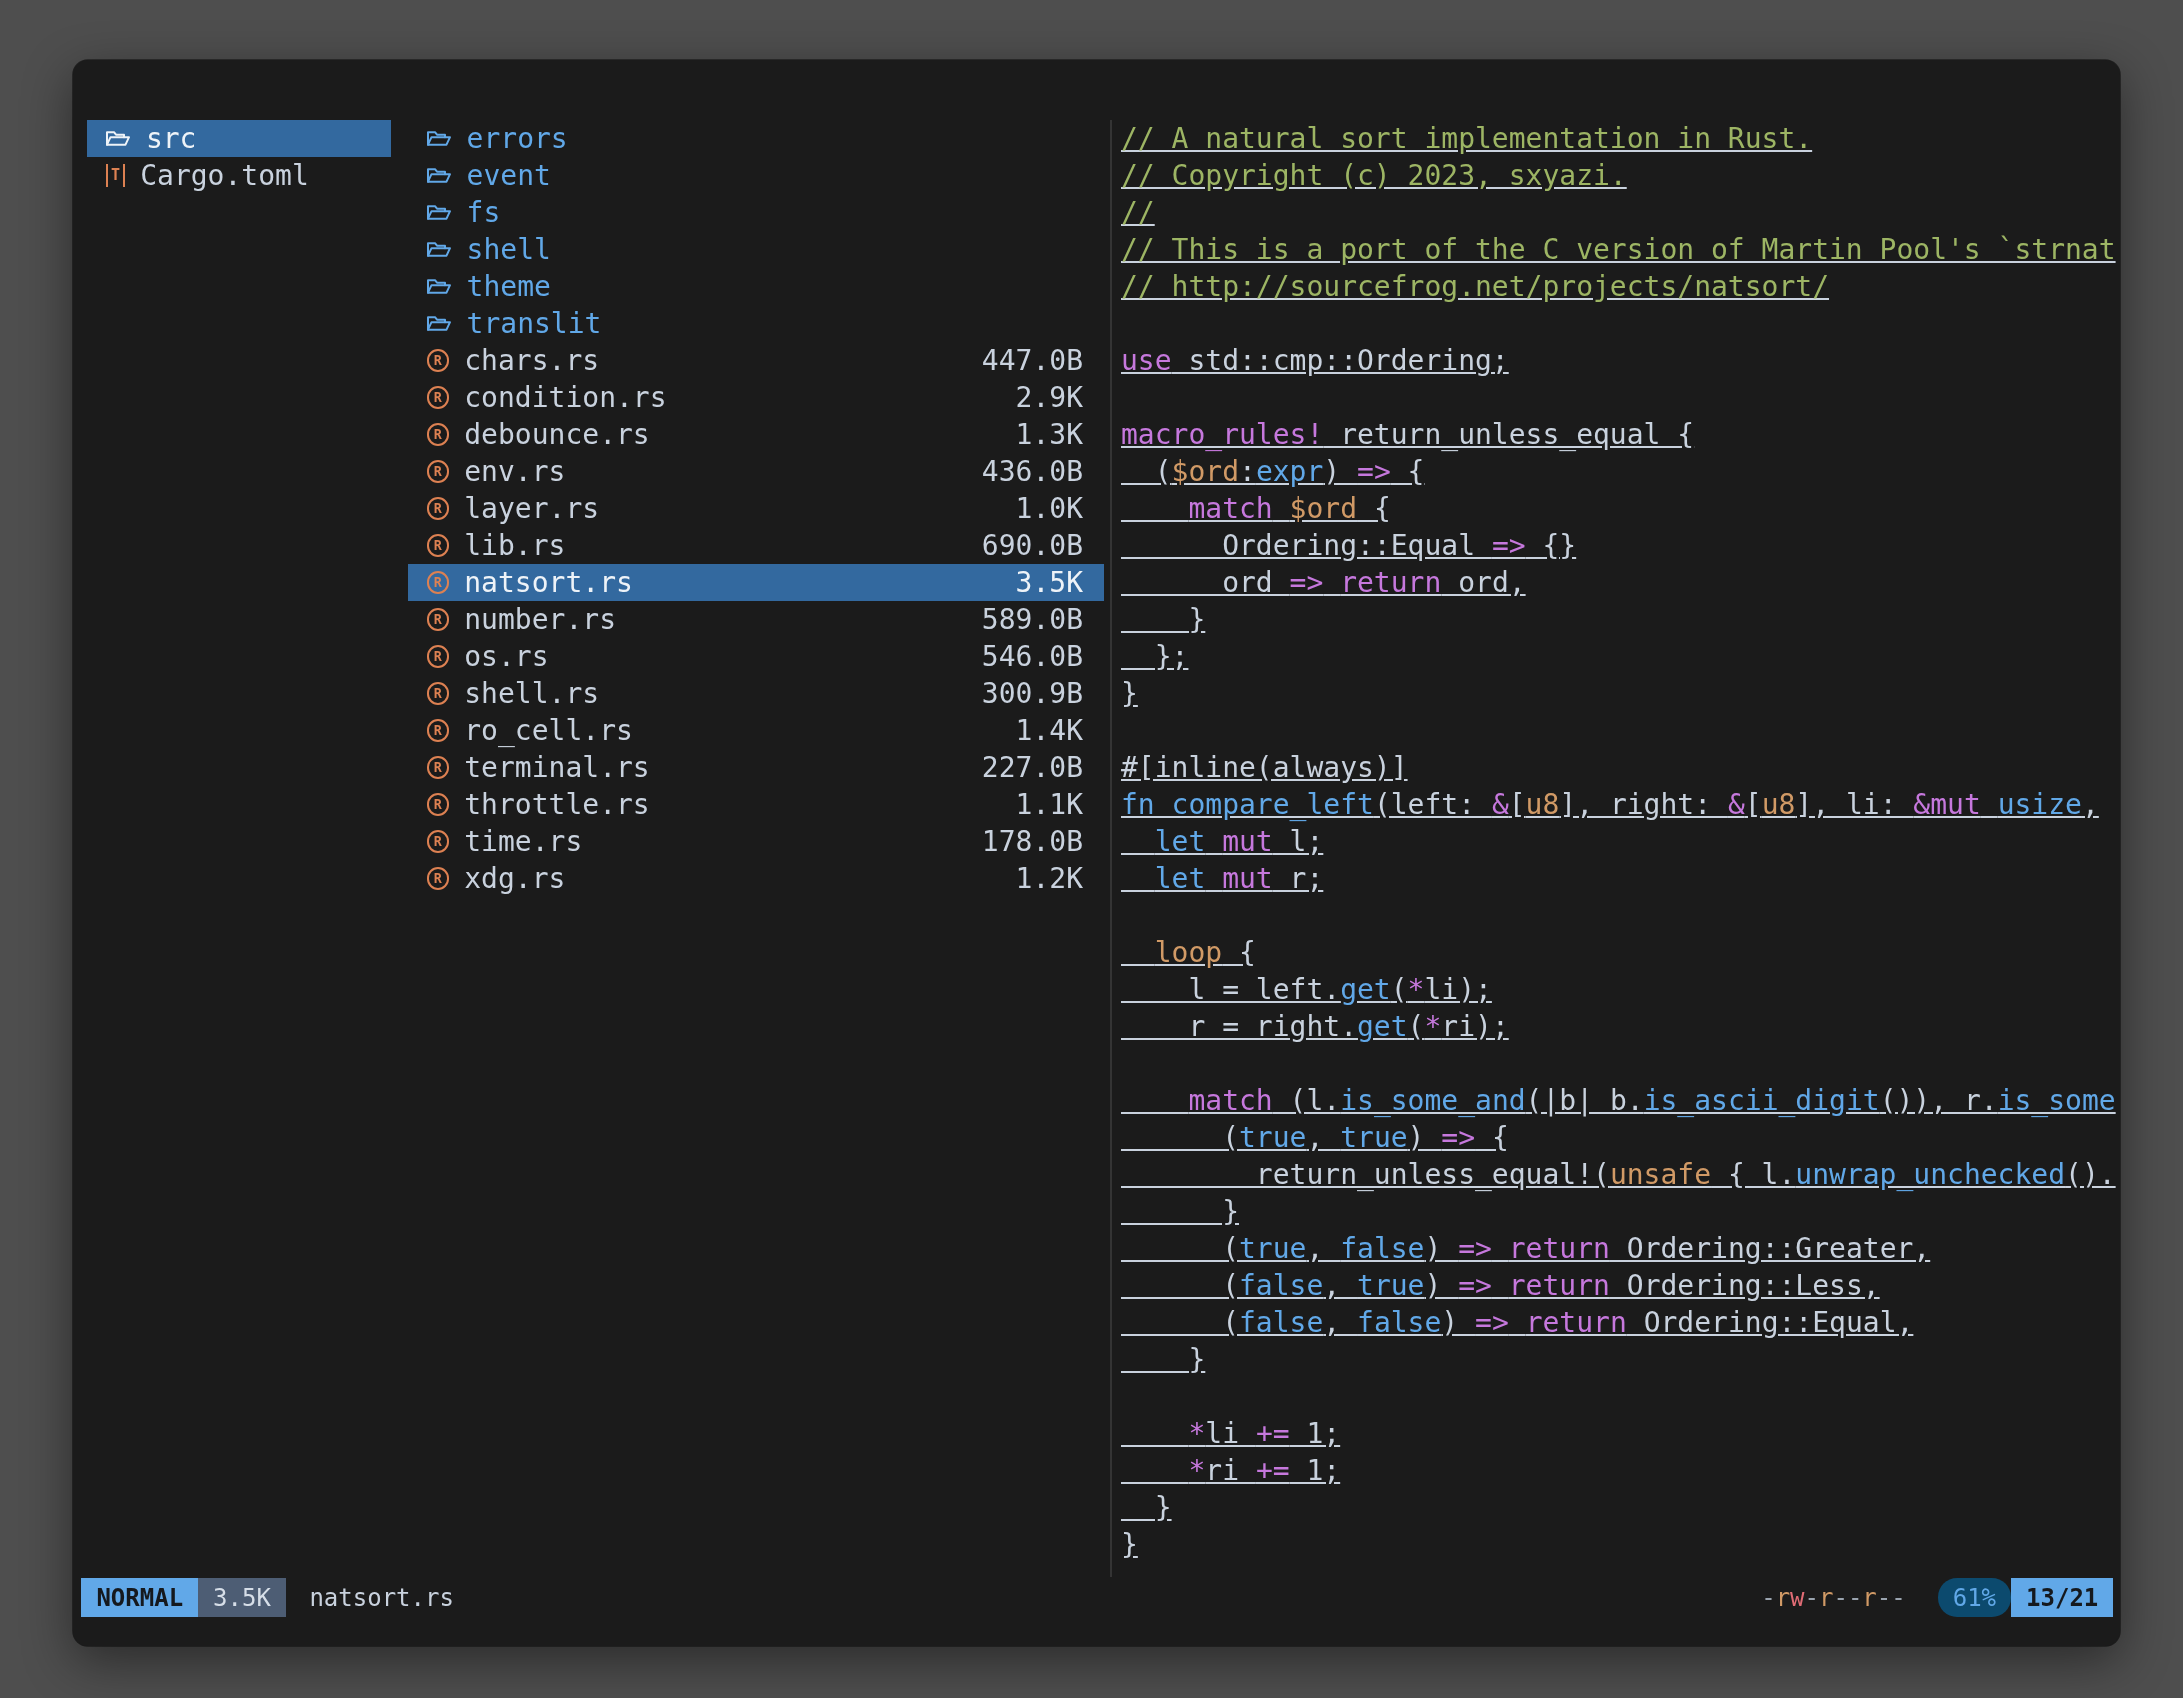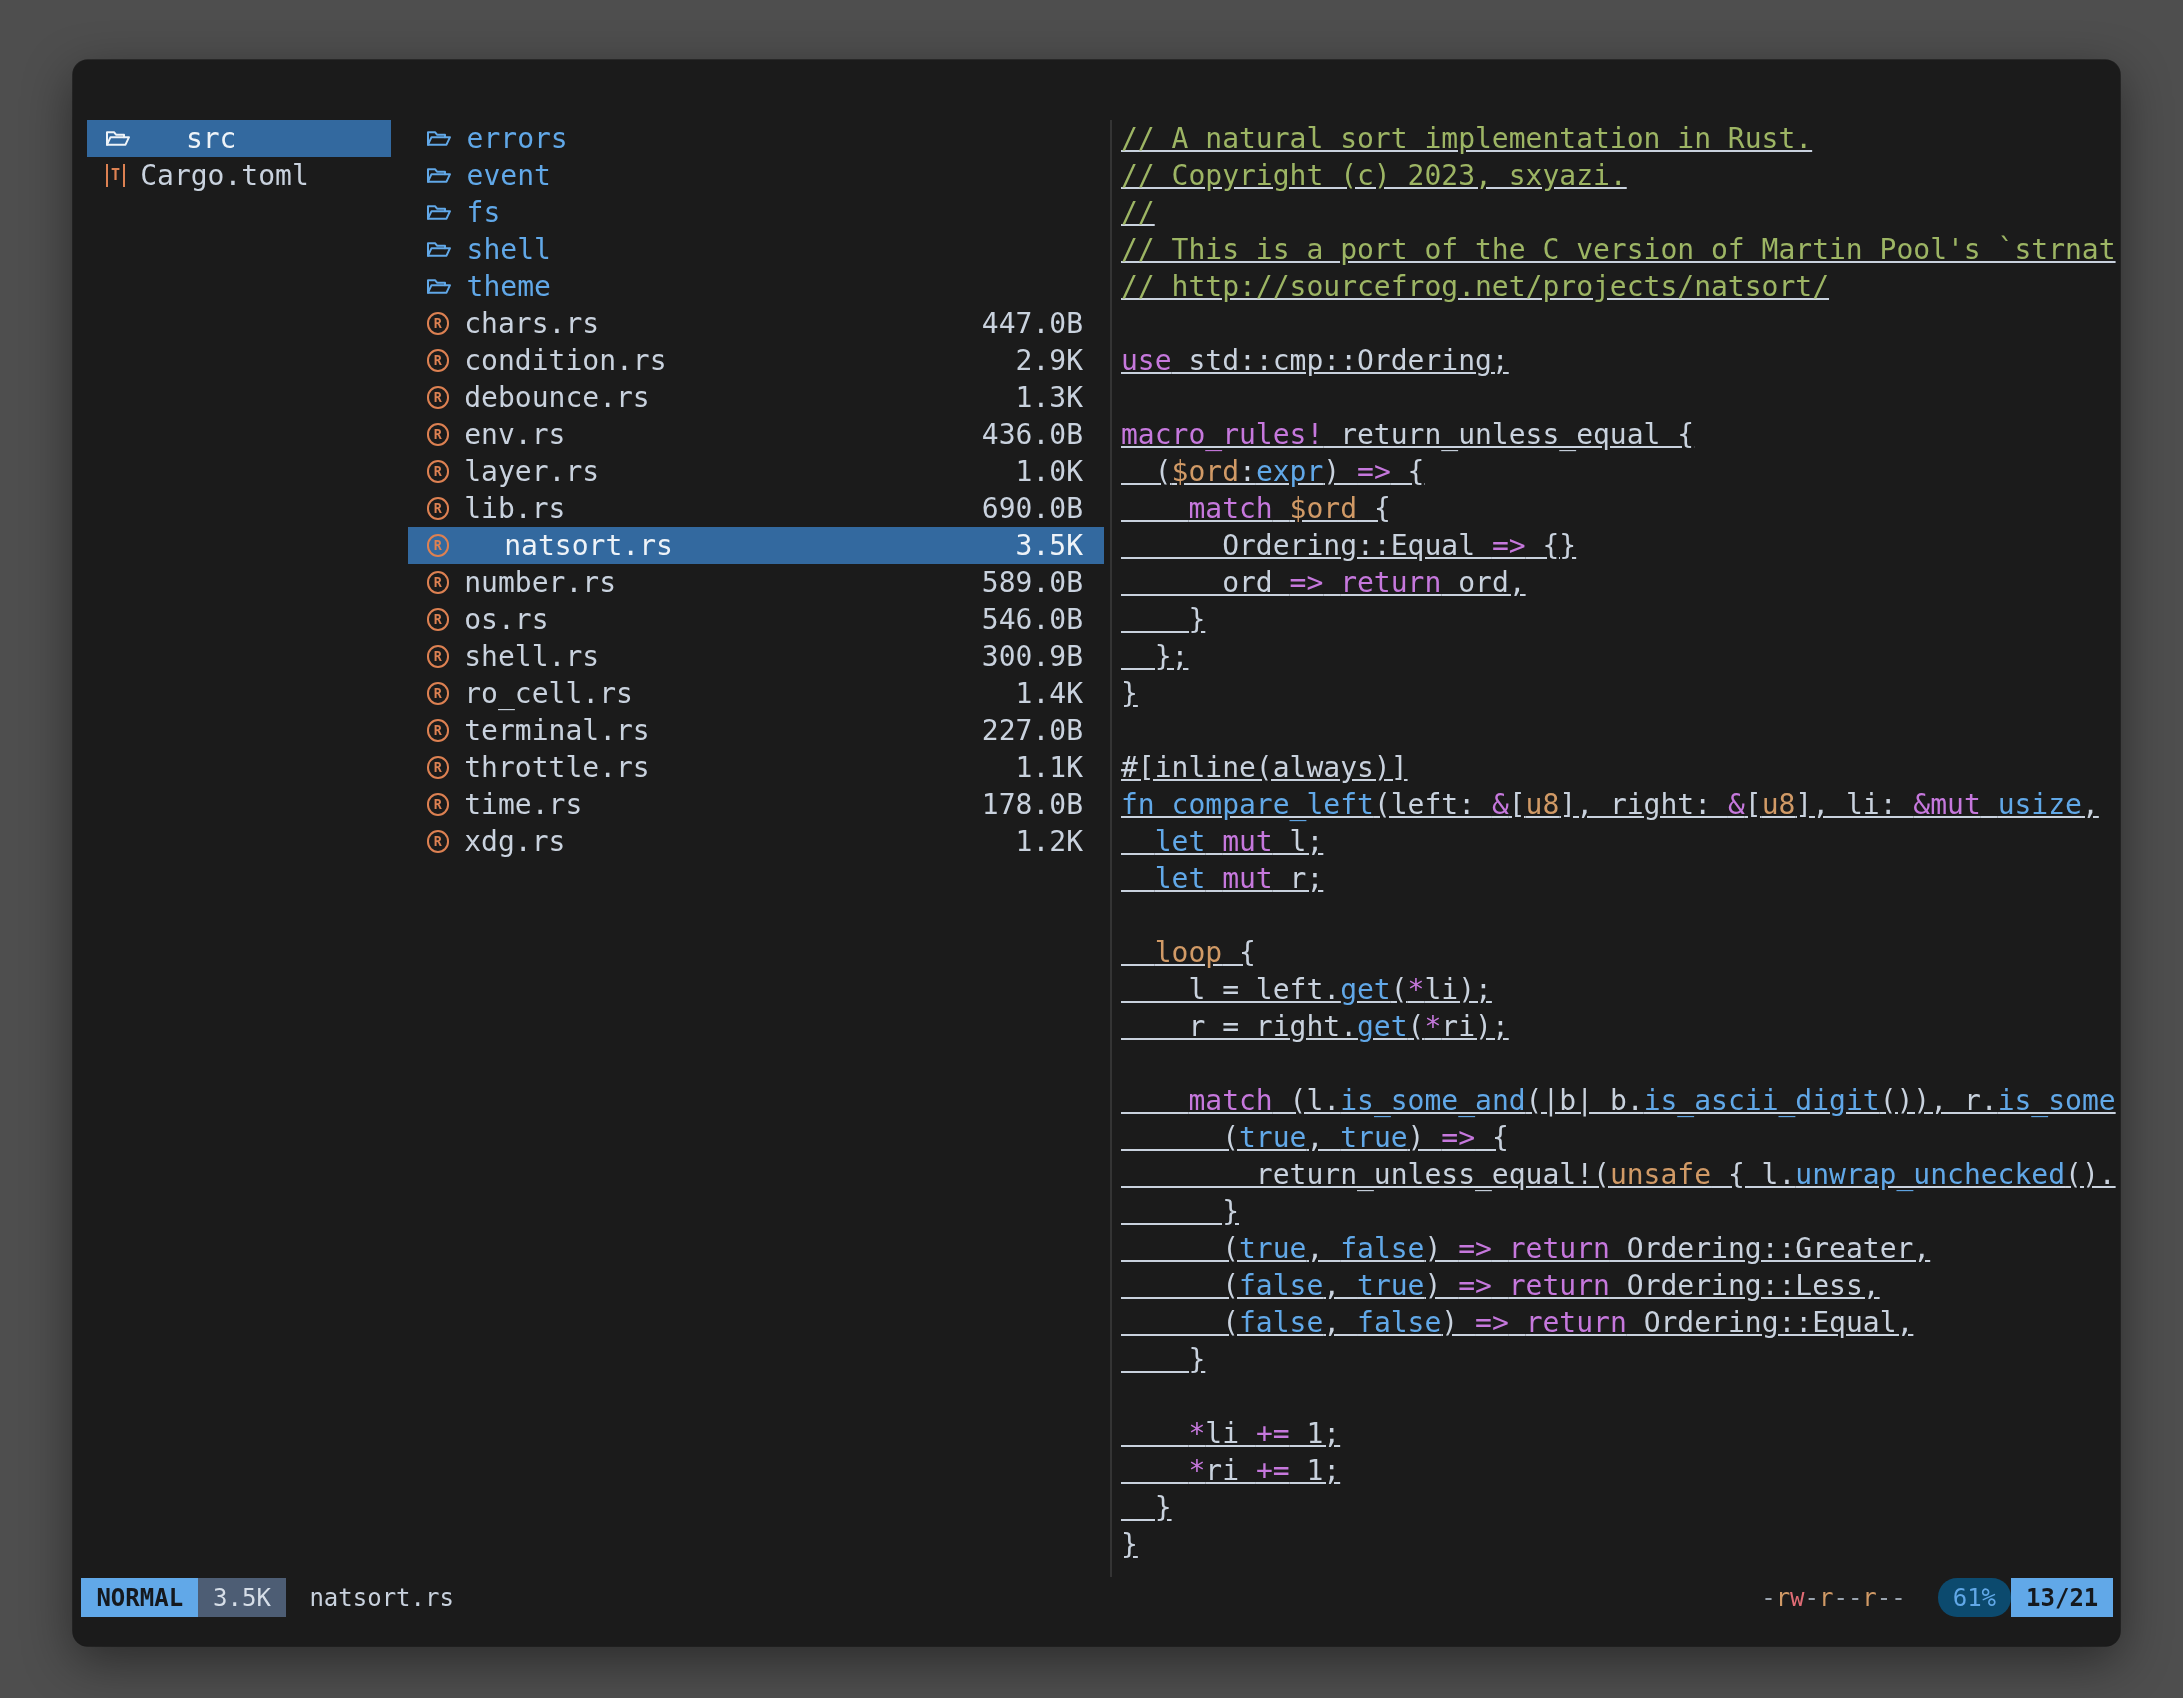--- a/index.html
+++ b/index.html
@@ -19,21 +19,21 @@
   .pane-parent  { left:14.3px;  width:304px; }
   .pane-current { left:335px; width:696px; }
   .separator { position:absolute; left:1037px; top:60px; width:1.7px; height:1457px; background:var(--separator,#343434); }
   .pane-preview { left:1048px; width:999px; height:1457px; overflow:hidden; }
 
   .row {
     display:flex; align-items:center; height:37px;
     padding:0 21px 0 18.5px; color:var(--fg,#c9d2de); white-space:pre;
   }
   .row.dir { color:var(--blue,#61a8e8); }
-  .row.selected { background:var(--selection,#33699f); color:#eef3f8;gap:40px; }
+  .row.selected { background:var(--selection,#33699f); color:#eef3f8; }
   .row-label { margin-left:8.4px; }
   .row-size  { margin-left:auto; }
 
   .icon { width:25px; height:25px; margin-right:6.7px; flex:none;
           display:flex; align-items:center; justify-content:center; }
   .folder-icon svg { width:24px; height:19.3px; display:block; }
   .rust-icon {
     width:22.7px; height:22.7px; border:2.1px solid var(--icon_orange,#dd8152);
     border-radius:50%; color:var(--icon_orange,#dd8152) !important;
     font-size:13.4px; font-weight:bold; line-height:1;
@@ -95,20 +95,24 @@
             <path d="M1 15 L4.5 7.5 H23 L19.5 15 Z" fill="none" stroke="currentColor" stroke-width="2" stroke-linejoin="round"></path>
           </svg></span><span class="row-label">fs</span></div>
       <div class="row dir"><span class="icon folder-icon"><svg viewBox="0 0 24 18">
             <path d="M1 15 V2.5 H8 L10 5 H18 V7.5" fill="none" stroke="currentColor" stroke-width="2" stroke-linejoin="round" stroke-linecap="round"></path>
             <path d="M1 15 L4.5 7.5 H23 L19.5 15 Z" fill="none" stroke="currentColor" stroke-width="2" stroke-linejoin="round"></path>
           </svg></span><span class="row-label">shell</span></div>
       <div class="row dir"><span class="icon folder-icon"><svg viewBox="0 0 24 18">
             <path d="M1 15 V2.5 H8 L10 5 H18 V7.5" fill="none" stroke="currentColor" stroke-width="2" stroke-linejoin="round" stroke-linecap="round"></path>
             <path d="M1 15 L4.5 7.5 H23 L19.5 15 Z" fill="none" stroke="currentColor" stroke-width="2" stroke-linejoin="round"></path>
           </svg></span><span class="row-label">theme</span></div>
+      <div class="row dir"><span class="icon folder-icon"><svg viewBox="0 0 24 18">
+            <path d="M1 15 V2.5 H8 L10 5 H18 V7.5" fill="none" stroke="currentColor" stroke-width="2" stroke-linejoin="round" stroke-linecap="round"></path>
+            <path d="M1 15 L4.5 7.5 H23 L19.5 15 Z" fill="none" stroke="currentColor" stroke-width="2" stroke-linejoin="round"></path>
+          </svg></span><span class="row-label">translit</span></div>
       <div class="row"><span class="icon rust-icon">R</span><span class="row-label">chars.rs</span><span class="row-size">447.0B</span></div>
       <div class="row"><span class="icon rust-icon">R</span><span class="row-label">condition.rs</span><span class="row-size">2.9K</span></div>
       <div class="row"><span class="icon rust-icon">R</span><span class="row-label">debounce.rs</span><span class="row-size">1.3K</span></div>
       <div class="row"><span class="icon rust-icon">R</span><span class="row-label">env.rs</span><span class="row-size">436.0B</span></div>
       <div class="row"><span class="icon rust-icon">R</span><span class="row-label">layer.rs</span><span class="row-size">1.0K</span></div>
       <div class="row"><span class="icon rust-icon">R</span><span class="row-label">lib.rs</span><span class="row-size">690.0B</span></div>
       <div class="row selected"><span class="icon rust-icon">R</span><span class="row-label">natsort.rs</span><span class="row-size">3.5K</span></div>
       <div class="row"><span class="icon rust-icon">R</span><span class="row-label">number.rs</span><span class="row-size">589.0B</span></div>
       <div class="row"><span class="icon rust-icon">R</span><span class="row-label">os.rs</span><span class="row-size">546.0B</span></div>
       <div class="row"><span class="icon rust-icon">R</span><span class="row-label">shell.rs</span><span class="row-size">300.9B</span></div>

